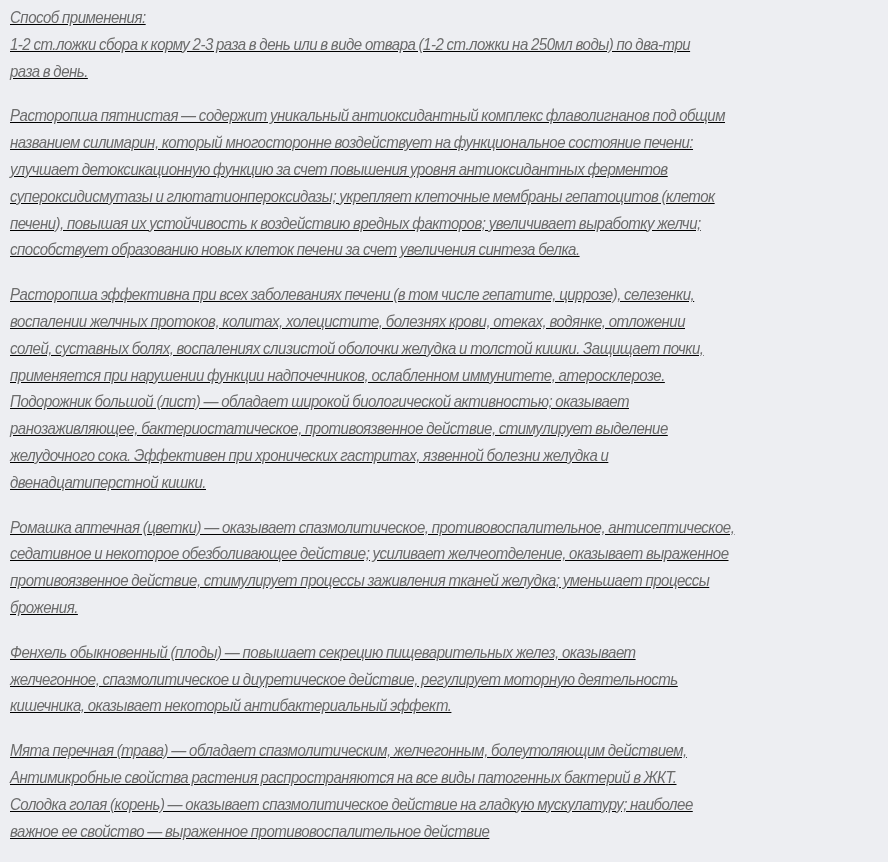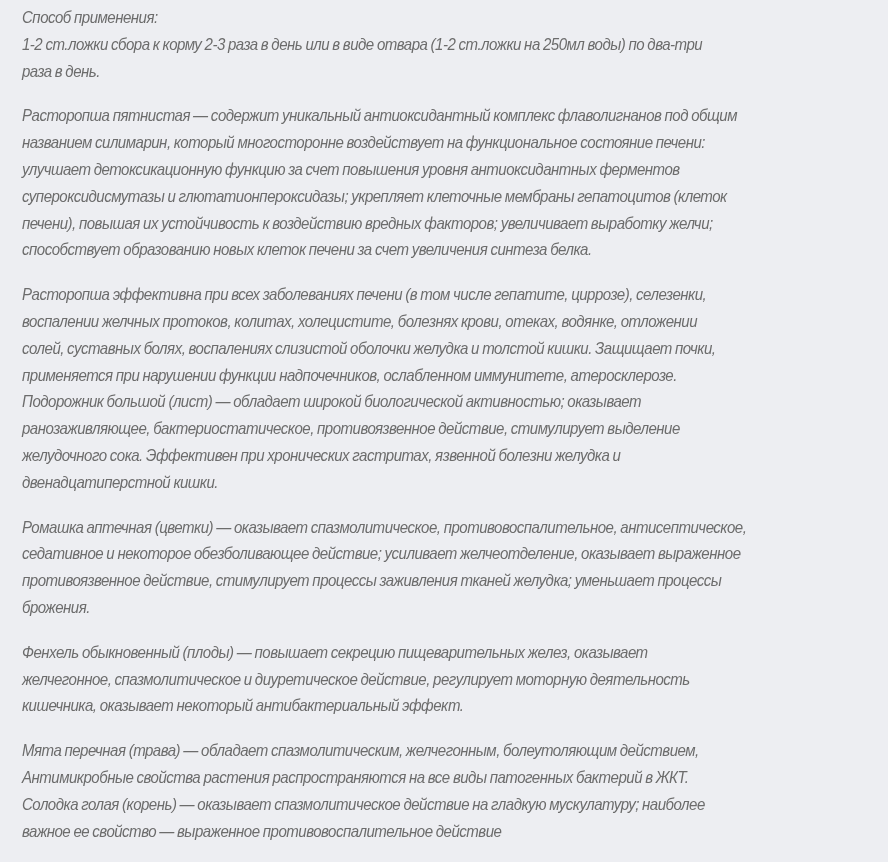--- a/index.html
+++ b/index.html
@@ -6,23 +6,24 @@
       margin: 0;
       padding: 0;
       background: #edeef2;
     }
     body {
       width: 888px;
       height: 862px;
       overflow: hidden;
     }
     .content {
-      padding: 4px 0 0 22px;
+      padding: 4px 0 0 10px;
       width: 860px;
       box-sizing: border-box;
+      text-decoration: underline;
     }
     .para {
       margin: 0 0 18px 0;
       font-family: "Liberation Sans", sans-serif;
       font-style: italic;
       font-size: 16.2px;
       line-height: 26.8px;
       color: #6c6c6c;
       letter-spacing: -0.55px;
       word-spacing: -0.5px;

